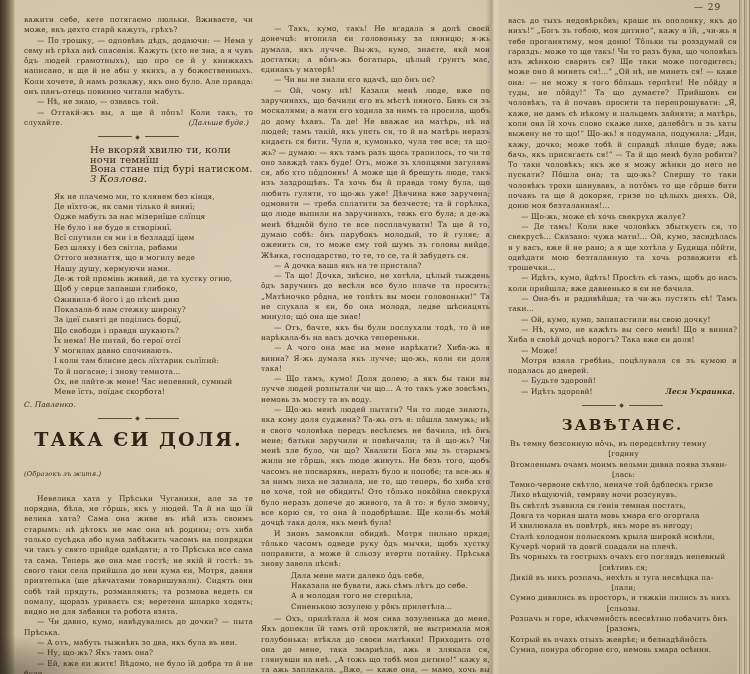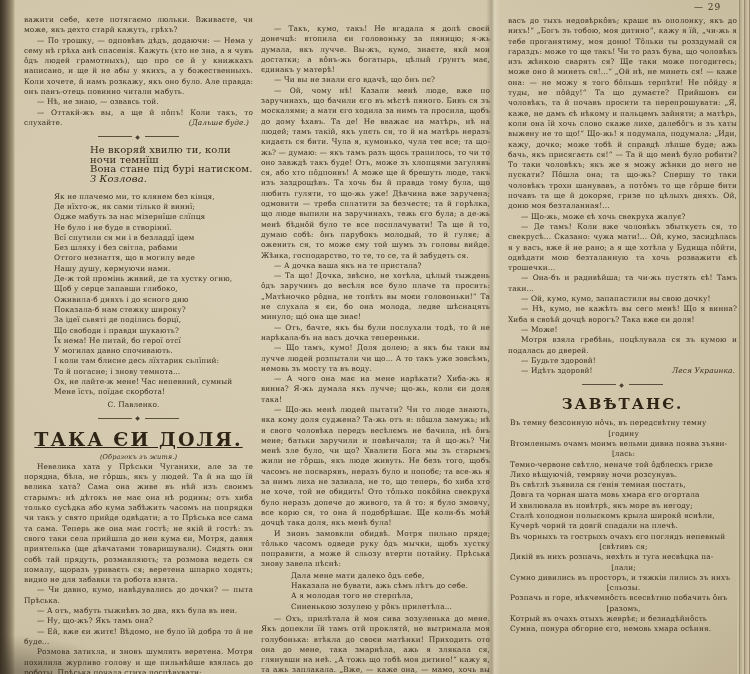--- a/index.html
+++ b/index.html
@@ -25,27 +25,27 @@
   .block-note-right{text-align:right;font-style:italic;margin-top:-10.3px;padding-right:4px;}
   .block-ornament{display:flex;align-items:center;justify-content:center;height:9px;margin:4px 0;color:#4a4030;}
   .orn-line{display:inline-block;width:34px;height:1px;background:#5a4f3c;margin:0 3px;}
   .orn-dot{font-size:6px;line-height:6px;letter-spacing:2px;}
   .block-epigraph{margin:2px 0 8px 66px;font-size:10px;line-height:9.6px;text-align:left;}
   .epigraph-attr{font-style:italic;text-align:left;padding-right:4px;}
   .block-verse{margin:1px 0 2px 30px;text-align:left;}
   #col3 .block-verse{margin-left:2px;}
   .verse-line{white-space:nowrap;}
   .verse-line.wrap-cont{text-align:center;white-space:normal;}
-  .block-signature{text-align:center;padding-right:10px;margin:1px 0 2px;}
+  .block-signature{text-align:left;font-style:italic;padding-right:10px;margin:1px 0 2px;}
   .block-heading{text-align:center;font-weight:bold;color:#2e2516;}
-  .heading-large{font-size:19px;letter-spacing:2px;line-height:22px;margin:5px 0 3px;text-decoration:underline;}
+  .heading-large{font-size:19px;letter-spacing:2px;line-height:22px;margin:5px 0 20px;}
   .heading-medium{font-size:15px;letter-spacing:2px;line-height:18px;margin:6px 0 5px;}
-  .block-subtitle{text-align:center;font-style:italic;font-size:6.6px;line-height:9px;margin-bottom:0;}
+  .block-subtitle{text-align:left;font-style:italic;font-size:6.6px;line-height:9px;margin-bottom:15px;}
   .block-p-signed{text-indent:13px;}
-  .p-signed-sig{float:right;font-style:italic;padding-right:2px;}
+  .p-signed-sig{float:right;font-style:italic;padding-right:2px;font-weight:bold;}
 </style>
 </head>
 <body>
 
 <div class="scan">
   <div class="edge-left"></div>
   <div class="edge-right"></div>
   <div class="gutter"></div>
   <div class="corner-shadow"></div>
 
@@ -71,21 +71,21 @@
         <div class="verse-line">Як не плачемо ми, то клянем без кінця,</div>
         <div class="verse-line">Де нїхто-ж, як сами тілько й виннї;</div>
         <div class="verse-line">Одже мабуть за нас мізернїше слїпця</div>
         <div class="verse-line">Не було і не буде в створіннї.</div>
         <div class="verse-line">Всї спутили ся ми і в безладдї ідем</div>
         <div class="verse-line">Без шляху і без свiтла, рабами</div>
         <div class="verse-line">Оттого незнаття, що в могилу веде</div>
         <div class="verse-line">Нашу душу, кермуючи нами.</div>
         <div class="verse-line">Де-ж той промінь живий, де та хустку огню,</div>
         <div class="verse-line">Щоб у серце запавши глибоко,</div>
-        <div class="verse-line">Оживила-б дняхъ і до ясного дню</div>
+        <div class="verse-line">Оживила-б його і до пѣснѣ дню</div>
         <div class="verse-line">Показала-б нам стежку широку?</div>
         <div class="verse-line">За ідеї сьвяті де поділись борцї,</div>
         <div class="verse-line">Що свободи і правди шукають?</div>
         <div class="verse-line">Їх нема! Не питай, бо герої отсї</div>
         <div class="verse-line">У могилах давно спочивають.</div>
         <div class="verse-line">І коли там блисне десь лїхтарик сьлїпий:</div>
         <div class="verse-line">То й погасне; і знову темнота...</div>
         <div class="verse-line">Ох, не лайте-ж мене! Час непевний, сумный</div>
         <div class="verse-line">Мене їсть, поїдає скорбота!</div>
       </div>
@@ -107,36 +107,37 @@
         <div class="verse-line">Чи ты мене, моя мати, въ барвѣнку купала,</div>
       </div>
     </div>
   <div class="col" id="col2">
       <div class="block-p">— Такъ, кумо, такъ! Не вгадала я долѣ своєй донечцѣ: втопила єи головоньку за пяницю; я-жь думала, якъ лучче. Вы-жъ, кумо, знаєте, якй мои достатки; а вôнъ-жь богатырь, цѣлый ґрунтъ має, єдинакъ у матерѣ!</div>
       <div class="block-p">— Чи вы не знали єго вдачѣ, що ôнъ пє?</div>
       <div class="block-p">— Ой, чому нѣ! Казали менѣ люде, вже по заручинахъ, що бачили єго въ мѣстѣ пяного. Бивъ ся зъ москалями; а мати єго ходила за нимъ та просила, щобъ до дому ѣхавъ. Та де! Не вважає на матѣрь, нѣ на людей; тамъ такій, якъ упєть ся, то й на матѣрь неразъ кидаєть ся бити. Чула я, кумонько, чула теє все; та що-жь? — думаю: — якъ тамъ разъ щось трапилось, то чи то оно завждѣ такъ буде! Отъ, може зъ хлопцями загулявъ ся, або хто пôдпоивъ! А може ще й брешуть люде, такъ изъ заздрощѣвъ. Та хочь бы й правда тому була, що любить гуляти, то що-жь уже! Дѣвчина вже заручена; одмовити — треба сплатити за безчестє; та й горѣлка, що люде выпили на заручинахъ, тежь єго була; а де-жь менѣ бѣднôй було те все посплачувати! Та ще й то, думаю собѣ: ôнъ парубокъ молодый, то й гуляє; а оженить ся, то може єму той шумъ зъ головы вийде. Жѣнка, господарство, то те, то се, та й забудеть ся.</div>
       <div class="block-p">— А дочка ваша якъ на те пристала?</div>
       <div class="block-p">— Та що! Дочка, звѣсно, не хотѣла, цѣлый тыждень ôдъ заручинъ до весѣля все було плаче та просить: „Матѣночко рôдна, не топѣть вы моєи головоньки!“ Та не слухала я єи, бо она молода, ледве шѣснацять минуло; щó она ще знає!</div>
       <div class="block-p">— Отъ, бачте, якъ бы були послухали тодѣ, то й не нарѣкала-бъ на васъ дочка тепереньки.</div>
+      <div class="block-p">— А чого она має на мене нарѣкати? Хиба-жь я винна? Я-жь думала якъ лучче; що-жь, коли єи доля така!</div>
       <div class="block-p">— Що тамъ, кумо! Доля долею; а якъ бы таки вы лучче людей розпытали чи що... А то такъ уже зовсѣмъ, немовь зъ мосту та въ воду.</div>
-      <div class="block-p">— А чого она має на мене нарѣкати? Хиба-жь я винна? Я-жь думала якъ лучче; що-жь, коли єи доля така!</div>
       <div class="block-p">— Що-жь менѣ людей пытати? Чи то люде знають, яка кому доля суджена? Та-жь отъ я: пôшла замужь; нѣ я свого чоловѣка передъ весѣлємъ не бачила, нѣ ôнъ мене; батьки заручили и повѣнчали; та й що-жь? Чи менѣ зле було, чи що? Хвалити Бога мы зъ старымъ жили не гôршь, якъ люде живуть. Не безъ того, щобъ часомъ не посварявъ, неразъ було и попобє; та все-жь я за нимъ лиха не зазнала, не то, що теперь, бо хиба хто не хоче, той не обидить! Ото тôлько покôйна свекруха було неразъ допече до живого, та й то: я було змовчу, все корю ся, то она й подобрѣшає. Ще коли-бъ моѣй дочцѣ така доля, якъ менѣ була!</div>
       <div class="block-p">И зновъ замовкли обидвѣ. Мотря пильно пряде; тôлько часомъ одведе руку ôдъ мычки, щобъ хустку поправити, а може й сльозу втерти потайну. Прѣська знову завела пѣснѣ:</div>
       <div class="block-verse">
         <div class="verse-line">Дала мене мати далеко ôдъ себе,</div>
         <div class="verse-line">Наказала не бувати, ажь сѣмъ лѣтъ до себе.</div>
         <div class="verse-line">А я молодая того не стерпѣла,</div>
         <div class="verse-line">Синенькою зозулею у рôкъ прилетѣла...</div>
       </div>
       <div class="block-p">— Охъ, прилѣтала й моя сива зозуленька до мене. Якъ допекли їй тамъ отй проклятй, не вытримала моя голубонька: втѣкла до своєи матѣнки! Приходить ото она до мене, така змарнѣла, ажь я злякала ся, глянувши на неѣ. „А тожь що тобѣ моя дитино!“ кажу я, та ажь заплакала. „Вже, — каже она, — мамо, хочь вы мене бийте, хочь вы мене проганяйте, не пôду я ôдъ</div>
     </div>
   <div class="col" id="col3">
       <div class="block-p no-indent">васъ до тыхъ недовѣркôвъ; крашє въ ополонку, якъ до нихъ!“ „Богъ зъ тобою, моя дитино“, кажу я їй, „чи-жь я тебе проганятиму, моя доню! Тôльки ты розздумай ся гараздъ: може то ще такъ! Чи то разъ бува, що чоловѣкъ изъ жѣнкою сварять ся? Ще таки може погодитесь; може оно й минеть ся!...“ „Ой нѣ, не минеть ся! — каже она: — не можу я того бôльшь терпѣти! Не пôйду я туды, не пôйду!“ Та що думаєте? Прийшовъ єи чоловѣкъ, та й почавъ просити та перепрошувати: „Я, каже, не дамъ єѣ нѣкому и пальцемъ зайняти; а матѣрь, коли она їй хочь слово скаже лихе, далебôгъ и зъ хаты выжену не то що!“ Що-жь! я подумала, подумала: „Иди, кажу, дочко; може тобѣ й справдѣ лѣпше буде; ажь бачь, якъ присягаєть ся!“ — Та й що менѣ було робити? То таки чоловѣкъ; якъ же я можу жѣнки до него не пускати? Пôшла она; та що-жь? Спершу то таки чоловѣкъ трохи шанувавъ, а потôмъ то ще гôрше бити почавъ та ще й докоряє, гризе по цѣлыхъ дняхъ. Ой, доню моя безталанная!...</div>
       <div class="block-p">— Що-жь, може єѣ хочь свекруха жалує?</div>
       <div class="block-p">— Де тамъ! Коли вже чоловѣкъ збыткуєть ся, то свекрусѣ... Сказано: чужа мати!... Ой, кумо, засидѣлась я у васъ, вже й не рано; а я ще хотѣла у Будища пôйти, одвѣдати мою безталанную та хочь розважити єѣ трошечки...</div>
+      <div class="block-p">— Идѣть, кумо, йдѣть! Просѣть єѣ тамъ, щобъ до насъ коли прийшла; вже давненько я єи не бачила.</div>
       <div class="block-p">— Она-бъ и радивѣйша; та чи-жь пустять єѣ! Тамъ таки...</div>
       <div class="block-p">— Ой, кумо, кумо, запапастили вы свою дочку!</div>
       <div class="block-p">— Нѣ, кумо, не кажѣть вы сего менѣ! Що я винна? Хиба я своѣй дочцѣ ворогъ? Така вже єи доля!</div>
       <div class="block-p">— Може!</div>
       <div class="block-p">Мотря взяла гребѣнь, поцѣлувала ся зъ кумою и подалась до дверей.</div>
       <div class="block-p">— Будьте здоровй!</div>
       <div class="block-p-signed"><span class="p-signed-sig">Леся Украинка.</span><span>— Идѣть здоровй!</span></div>
       <div class="block-ornament">
         <span class="orn-line"></span>
         <span class="orn-dot">◆</span>

